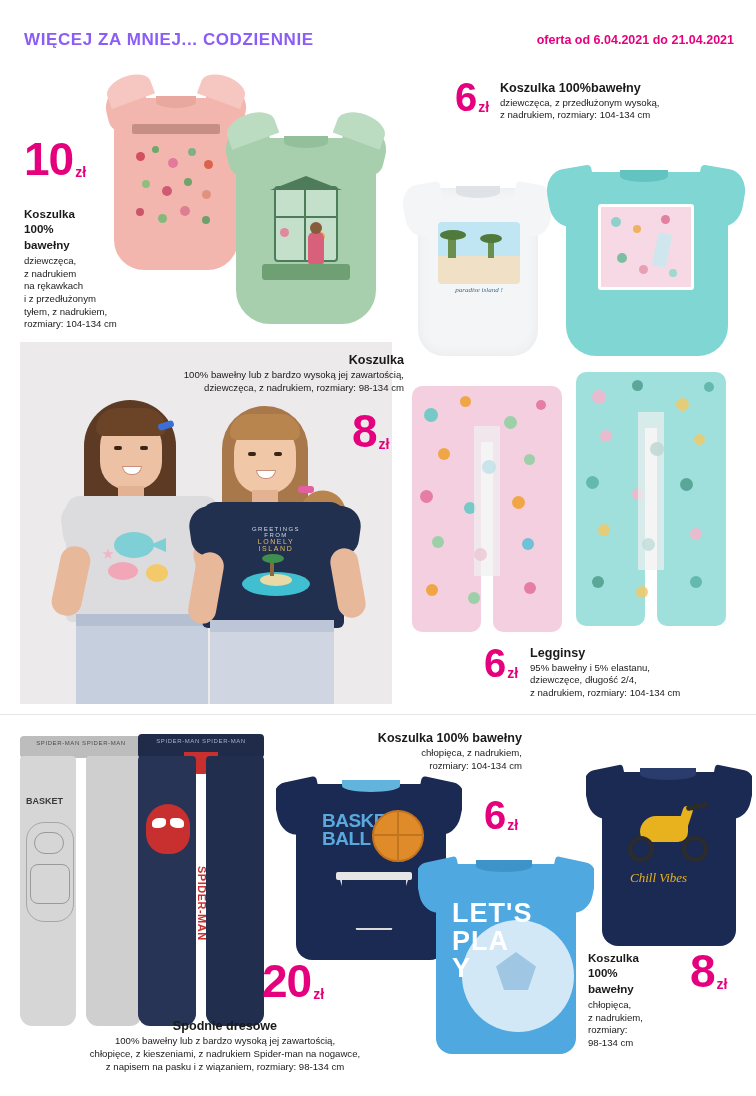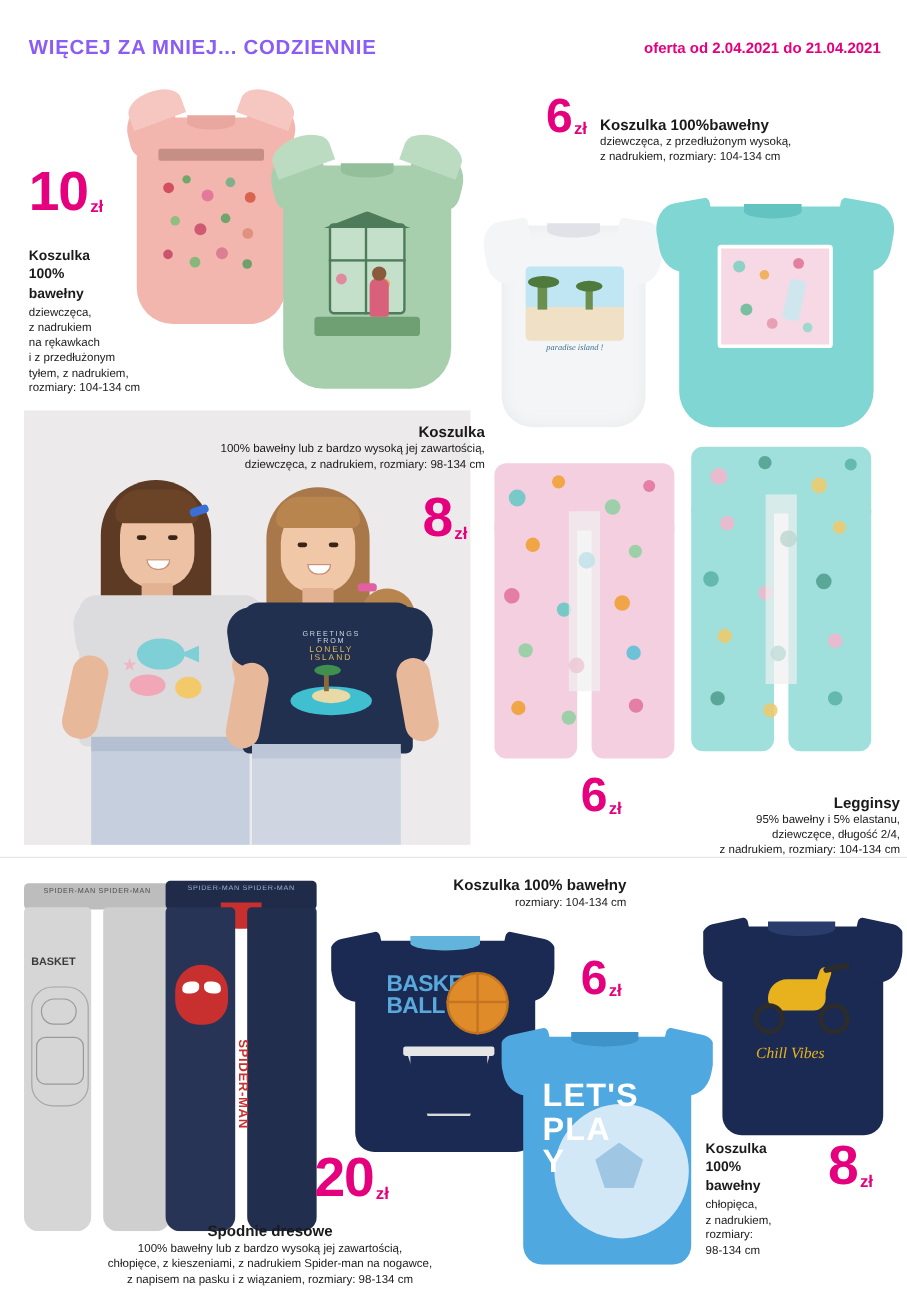--- a/index.html
+++ b/index.html
@@ -26,21 +26,21 @@
   }
 
   
   .price { position: absolute; color: #e5007d; font-weight: bold; line-height: .85; }
   .price .num { font-size: 46px; letter-spacing: -1px; }
   .price .num.small { font-size: 40px; }
   .price .cur { font-size: 14px; font-weight: bold; display: inline-block; vertical-align: bottom; margin-left: 2px; }
 
   .desc { position: absolute; font-size: 9.6px; line-height: 1.32; color: #1a1a1a; }
   .desc b, .desc .t { font-size: 11.6px; font-weight: bold; display: block; }
-  .desc .t.big { font-size: 12.6px; margin-top: 16px; }
+  .desc .t.big { font-size: 12.6px; }
 
   
   .photo { position: absolute; overflow: hidden; }
 
   .pants { position: absolute; }
   .pants .leg { position: absolute; bottom: 0; width: 46%; height: 100%; border-radius: 14px 14px 10px 10px; }
 
   
   .lifestyle { position: absolute; left: 20px; top: 342px; width: 372px; height: 362px; background: #efeff1; overflow: hidden; }
 
@@ -52,21 +52,21 @@
   .girl { position: absolute; }
 
   .flowerdot { position: absolute; border-radius: 50%; }
 </style>
 </head>
 <body>
 
 <div class="page">
 
   <div class="hdr-title">WIĘCEJ ZA MNIEJ... CODZIENNIE</div>
-  <div class="hdr-dates">oferta od 2.04.2021 do 21.04.2021</div>
+  <div class="hdr-dates">oferta od 6.04.2021 do 21.04.2021</div>
 
   <div class="photo" style="left:96px; top:58px; width:300px; height:270px;">
 
     <div style="position:absolute; left:10px; top:10px; width:140px; height:200px;">
       <div style="position:absolute; left:8px; top:30px; width:124px; height:172px; background:#f3b6ae; border-radius:12px 12px 30px 30px;"></div>
       <div style="position:absolute; left:0px; top:18px; width:42px; height:44px; background:#f3b6ae; border-radius:50% 10% 40% 30%; transform:rotate(-14deg);"></div>
       <div style="position:absolute; right:0px; top:18px; width:42px; height:44px; background:#f3b6ae; border-radius:10% 50% 30% 40%; transform:rotate(14deg);"></div>
       <div style="position:absolute; left:0px; top:8px; width:46px; height:26px; background:#f6c7c0; border-radius:50% 50% 0 0; transform:rotate(-20deg);"></div>
       <div style="position:absolute; right:0px; top:8px; width:46px; height:26px; background:#f6c7c0; border-radius:50% 50% 0 0; transform:rotate(20deg);"></div>
       <div style="position:absolute; left:50px; top:28px; width:40px; height:12px; background:#e8a79f; border-radius:0 0 50% 50%;"></div>
@@ -304,21 +304,21 @@
         <div class="flowerdot" style="left:60px; top:214px; width:12px; height:12px; background:#f0c96a;"></div>
         <div class="flowerdot" style="left:114px; top:204px; width:12px; height:12px; background:#5ab3a6;"></div>
       </div>
       <div style="position:absolute; left:62px; top:40px; width:26px; height:158px; background:#efefef; opacity:.7;"></div>
     </div>
   </div>
 
   <div class="price" style="left:484px; top:646px;">
     <span class="num small">6</span><span class="cur">zł</span>
   </div>
-  <div class="desc" style="left:530px; top:645px; width:220px;text-align:right;">
+  <div class="desc" style="left:530px; top:645px; width:220px;">
     <span class="t big">Legginsy</span>
     <div>95% bawełny i 5% elastanu,</div>
     <div>dziewczęce, długość 2/4,</div>
     <div>z nadrukiem, rozmiary: 104-134 cm</div>
   </div>
 
   <div style="position:absolute; left:0; top:714px; width:756px; height:1px; background:#e6e6e6;"></div>
 
   <div class="photo" style="left:14px; top:726px; width:250px; height:300px;">
 
@@ -344,20 +344,21 @@
       <div style="position:absolute; left:8px; top:78px; width:44px; height:50px; background:#c8302f; border-radius:22px 22px 20px 20px;"></div>
       <div style="position:absolute; left:14px; top:92px; width:14px; height:10px; background:#fff; border-radius:50% 30% 50% 30%;"></div>
       <div style="position:absolute; left:32px; top:92px; width:14px; height:10px; background:#fff; border-radius:30% 50% 30% 50%;"></div>
 
       <div style="position:absolute; left:70px; top:140px; width:90px; height:14px; font-size:11px; font-weight:bold; color:#c8302f; letter-spacing:.5px; transform:rotate(90deg); transform-origin:left top;">SPIDER-MAN</div>
     </div>
   </div>
 
   <div class="cap ralign" style="left:260px; top:730px; width:262px;">
     <div class="h">Koszulka 100% bawełny</div>
+    <div>chłopięca, z nadrukiem,</div>
     <div>rozmiary: 104-134 cm</div>
   </div>
   <div class="price" style="left:484px; top:798px;">
     <span class="num small">6</span><span class="cur">zł</span>
   </div>
 
   <div class="photo" style="left:276px; top:762px; width:186px; height:200px;">
     <div style="position:absolute; left:20px; top:22px; width:150px; height:176px; background:#1b2a52; border-radius:10px 10px 16px 16px;"></div>
     <div style="position:absolute; left:0; top:18px; width:46px; height:54px; background:#1b2a52; border-radius:30% 8% 30% 40%; transform:rotate(-12deg);"></div>
     <div style="position:absolute; right:0; top:18px; width:46px; height:54px; background:#1b2a52; border-radius:8% 30% 40% 30%; transform:rotate(12deg);"></div>

